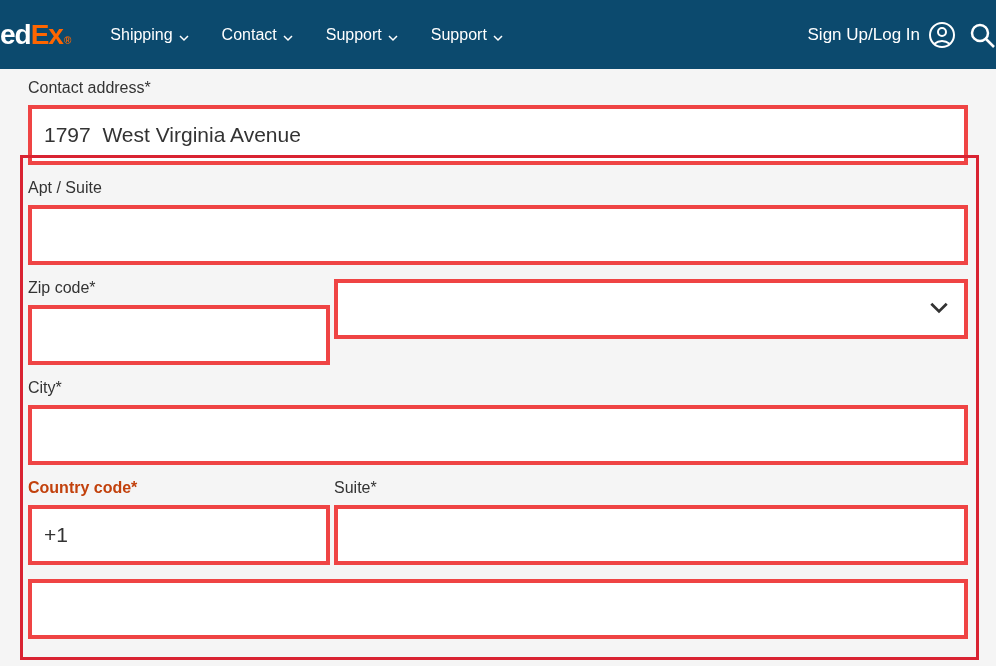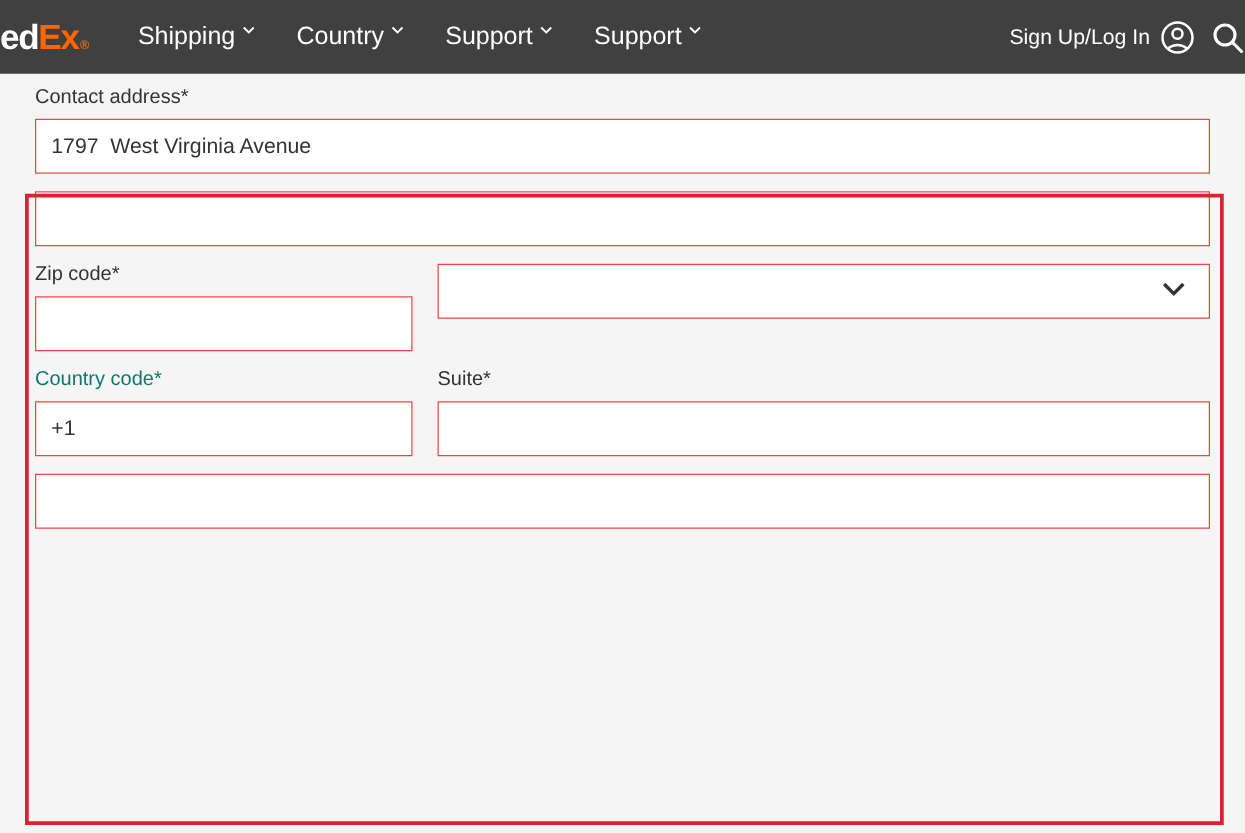--- a/index.html
+++ b/index.html
@@ -8,22 +8,22 @@
       box-sizing: border-box;
     }
     body {
       font-family: -apple-system, BlinkMacSystemFont, "Segoe UI", Arial, sans-serif;
       background: #f5f5f5;
       width: 996px;
       height: 666px;
       overflow: hidden;
     }
     .header {
-      background: #404040;
-      height: 59px;
+      background: #0c4a6e;
+      height: 69px;
       display: flex;
       align-items: center;
       padding: 0 0 0 0;
       position: relative;
     }
     .logo {
       display: flex;
       align-items: baseline;
       font-weight: bold;
       font-size: 28px;
@@ -41,23 +41,23 @@
       font-size: 10px;
       margin-left: 1px;
     }
     .nav {
       display: flex;
       margin-left: 40px;
       gap: 32px;
     }
     .nav-item {
       color: #ffffff;
-      font-size: 20px;
-      display: flex;
-      align-items: flex-start;
+      font-size: 16px;
+      display: flex;
+      align-items: flex-end;
       gap: 5px;
       cursor: pointer;
     }
     .chevron-down {
       width: 12px;
       height: 12px;
       display: inline-block;
     }
     .chevron-down svg {
       display: block;
@@ -94,35 +94,36 @@
       margin-bottom: 14px;
     }
     .form-label {
       display: block;
       font-size: 16px;
       color: #333333;
       margin-bottom: 8px;
       font-weight: 500;
     }
     .form-label.disabled {
-      color: #0f766e;
+      color: #c2410c;
+      font-weight: bold;
     }
     .form-input {
       width: 100%;
-      height: 44px;
-      border: 1px solid #ef4444;
+      height: 60px;
+      border: 4px solid #ef4444;
       background: #ffffff;
       padding: 0 12px;
-      font-size: 17px;
+      font-size: 21px;
       color: #333333;
       font-family: inherit;
     }
     .form-row {
       display: flex;
-      gap: 20px;
+      gap: 4px;
     }
     .form-col-small {
       width: 302px;
     }
     .form-col-large {
       flex: 1;
     }
     .select-wrapper {
       position: relative;
     }
@@ -156,21 +157,21 @@
   <div class="nav">
     <div class="nav-item">
       <span>Shipping</span>
       <span class="chevron-down">
         <svg viewBox="0 0 12 12" width="12" height="12">
             <path d="M2 4 L6 8 L10 4" stroke="#ffffff" stroke-width="1.5" fill="none"></path>
           </svg>
       </span>
     </div>
     <div class="nav-item">
-      <span>Country</span>
+      <span>Contact</span>
       <span class="chevron-down">
         <svg viewBox="0 0 12 12" width="12" height="12">
             <path d="M2 4 L6 8 L10 4" stroke="#ffffff" stroke-width="1.5" fill="none"></path>
           </svg>
       </span>
     </div>
     <div class="nav-item">
       <span>Support</span>
       <span class="chevron-down">
         <svg viewBox="0 0 12 12" width="12" height="12">
@@ -207,40 +208,45 @@
   </div>
 </div>
 
 <div class="form-container">
   <div class="form-group">
     <label class="form-label">Contact address*</label>
     <input type="text" class="form-input" value="1797  West Virginia Avenue" style="">
   </div>
 
   <div class="form-group">
+    <label class="form-label">Apt / Suite</label>
     <input type="text" class="form-input" value="" style="">
   </div>
 
   <div class="form-row">
     <div class="form-group form-col-small">
       <label class="form-label">Zip code*</label>
       <input type="text" class="form-input" value="" style="">
     </div>
     <div class="form-group form-col-large">
       <div class="select-wrapper">
         <input type="text" class="form-input" value="" style="">
         <span class="select-chevron">
           <svg viewBox="0 0 20 20" width="22" height="22">
               <path d="M3 7 L10 14 L17 7" stroke="#333333" stroke-width="2.5" fill="none"></path>
             </svg>
         </span>
       </div>
     </div>
   </div>
 
+  <div class="form-group">
+    <label class="form-label">City*</label>
+    <input type="text" class="form-input" value="" style="">
+  </div>
 
   <div class="form-row">
     <div class="form-group form-col-small">
       <label class="form-label disabled">Country code*</label>
       <input type="text" class="form-input" value="+1" style="">
     </div>
     <div class="form-group form-col-large">
       <label class="form-label">Suite*</label>
       <input type="text" class="form-input" value="" style="">
     </div>

